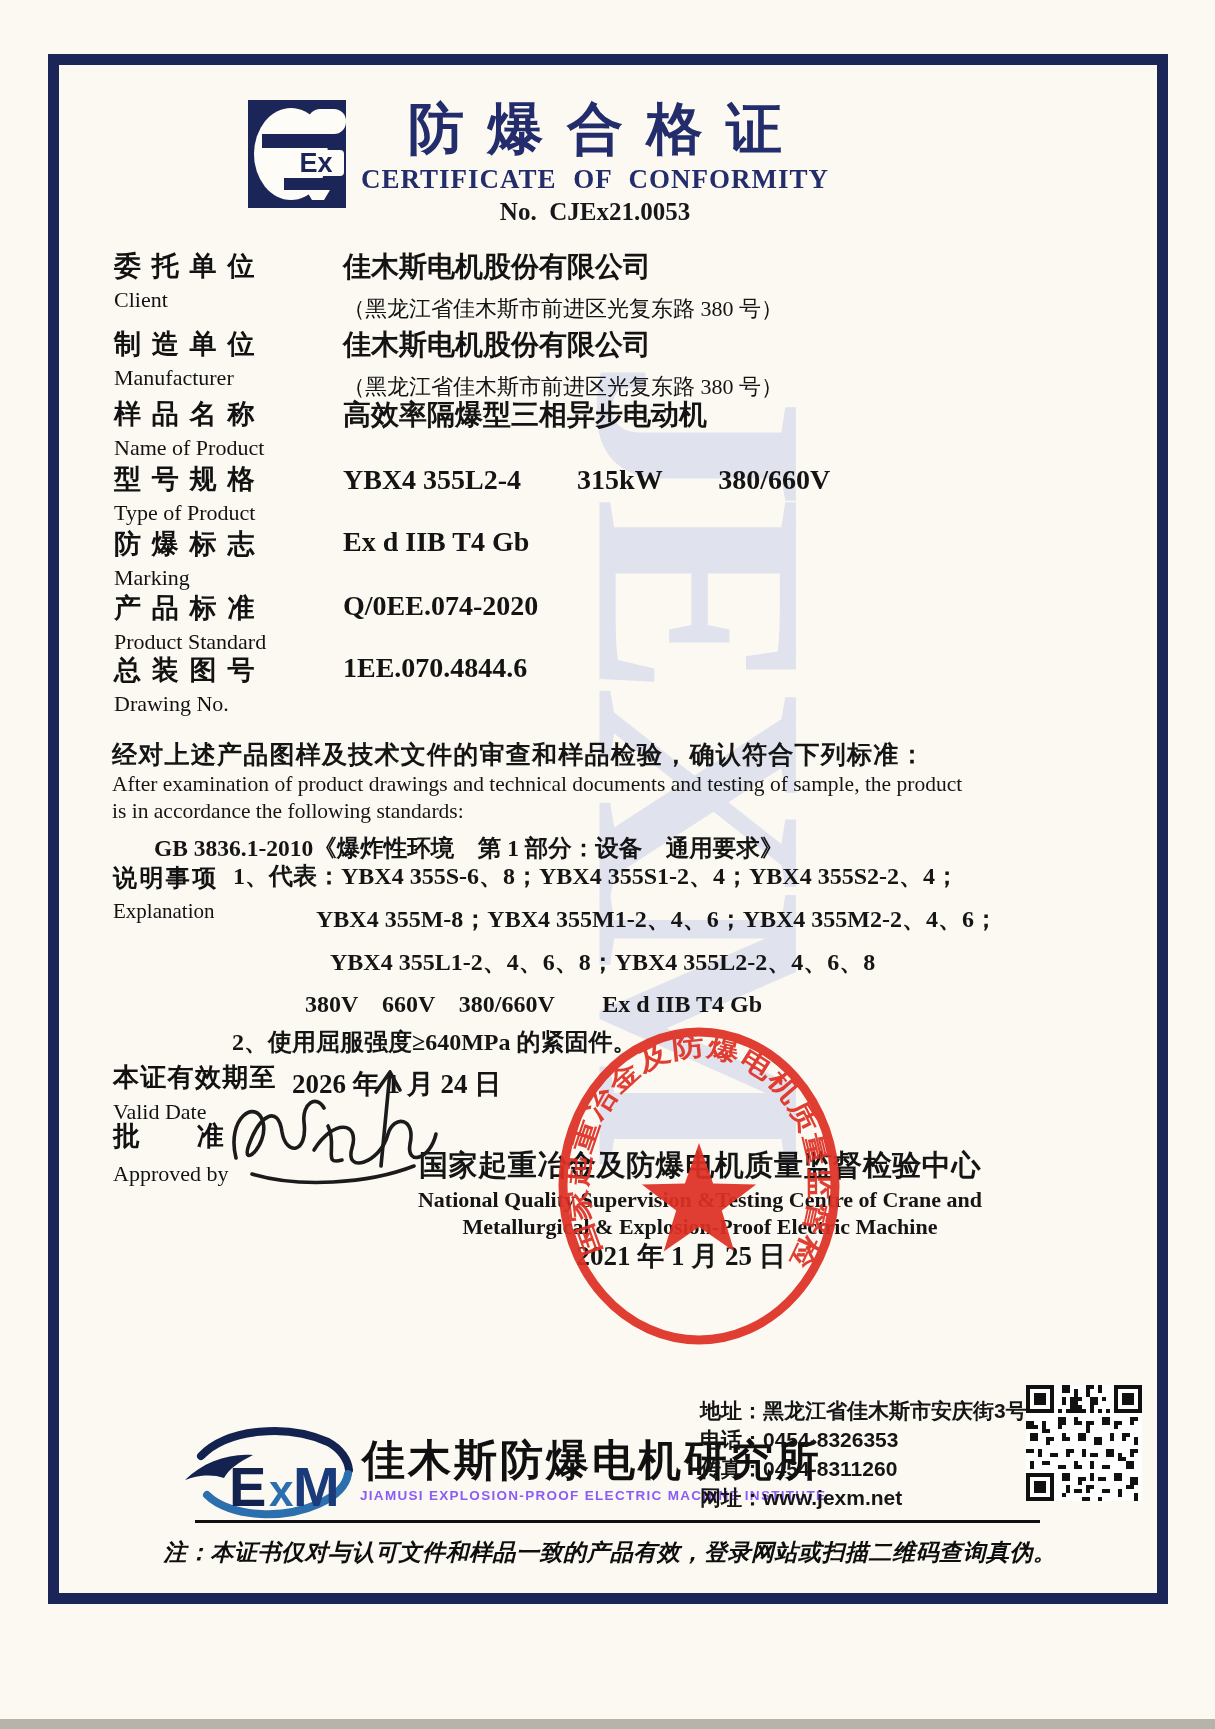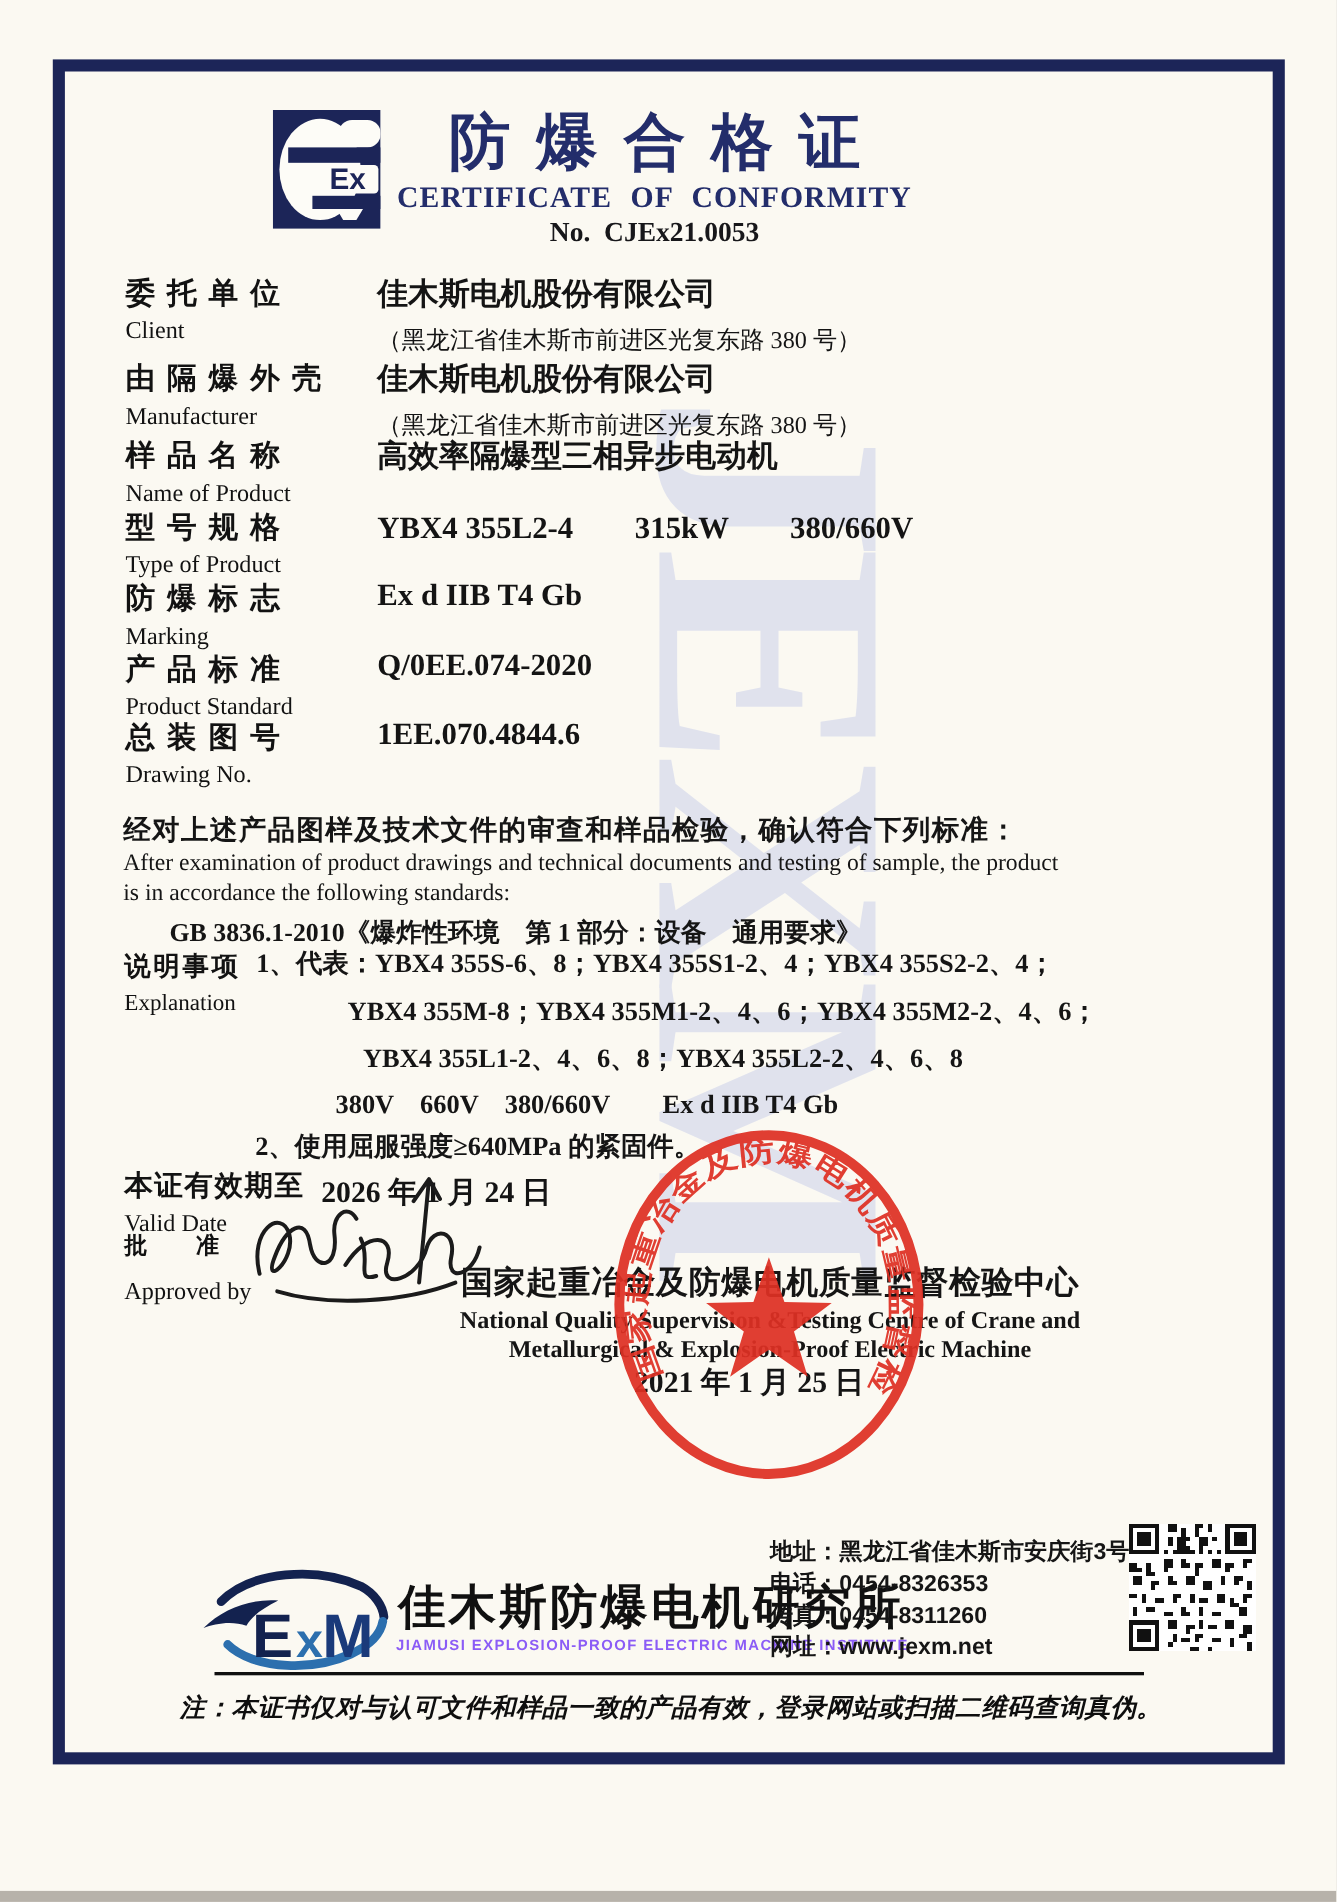--- a/index.html
+++ b/index.html
@@ -83,21 +83,21 @@
       <div class="zh-label">委托单位</div>
       <div class="en-label">Client</div>
     </div>
     <div class="valcol">
       <div class="val-main">佳木斯电机股份有限公司</div>
       <div class="val-sub">（黑龙江省佳木斯市前进区光复东路 380 号）</div>
     </div>
   </div>
   <div class="abs content field-row" style="top:326px">
     <div class="lblcol">
-      <div class="zh-label">由隔爆外壳</div>
+      <div class="zh-label">制造单位</div>
       <div class="en-label">Manufacturer</div>
     </div>
     <div class="valcol">
       <div class="val-main">佳木斯电机股份有限公司</div>
       <div class="val-sub">（黑龙江省佳木斯市前进区光复东路 380 号）</div>
     </div>
   </div>
   <div class="abs content field-row" style="top:396px">
     <div class="lblcol">
       <div class="zh-label">样品名称</div>
@@ -156,21 +156,21 @@
   <div class="abs content exp-line" style="left:233px;top:860px">1、代表：YBX4 355S-6、8；YBX4 355S1-2、4；YBX4 355S2-2、4；</div>
   <div class="abs content exp-line" style="left:316px;top:903px">YBX4 355M-8；YBX4 355M1-2、4、6；YBX4 355M2-2、4、6；</div>
   <div class="abs content exp-line" style="left:330px;top:946px">YBX4 355L1-2、4、6、8；YBX4 355L2-2、4、6、8</div>
   <div class="abs content exp-line" style="left:305px;top:988px">380V　660V　380/660V　　Ex d IIB T4 Gb</div>
   <div class="abs content exp-line" style="left:232px;top:1026px">2、使用屈服强度≥640MPa 的紧固件。</div>
 
   <div class="abs content zh-label" style="left:113px;top:1060px;font-size:26px;letter-spacing:.05em">本证有效期至</div>
   <div class="abs content en-label" style="left:113px;top:1096px">Valid Date</div>
   <div class="abs content val-main" style="left:292px;top:1066px;font-size:27px">2026 年 1 月 24 日</div>
 
-  <div class="abs content zh-label" style="left:113px;top:1118px;font-size:21px;letter-spacing:2.1em">批准</div>
+  <div class="abs content zh-label" style="left:113px;top:1118px;font-size:27px;letter-spacing:2.1em">批准</div>
   <div class="abs content en-label" style="left:113px;top:1158px">Approved by</div>
 
   <div class="abs sig-svg">
     <svg width="270" height="140" viewBox="0 0 270 140">
       <g fill="none" stroke="#1b1b1b" stroke-width="3.6" stroke-linecap="round">
         <path d="M18 96 C8 56 38 36 45 60 C51 84 20 110 32 80 C42 54 60 42 64 70 C68 94 90 92 86 60 C84 42 98 32 106 46"></path>
         <path d="M172 10 L163 104 M172 10 L158 30 M172 10 L182 28"></path>
         <path d="M96 88 C116 56 142 60 134 86 C126 112 162 102 170 72 C176 52 198 56 192 82 C188 104 212 98 218 72"></path>
         <path d="M34 112 C80 126 150 122 196 104"></path>
         <path d="M110 64 C120 84 104 104 124 98"></path>

